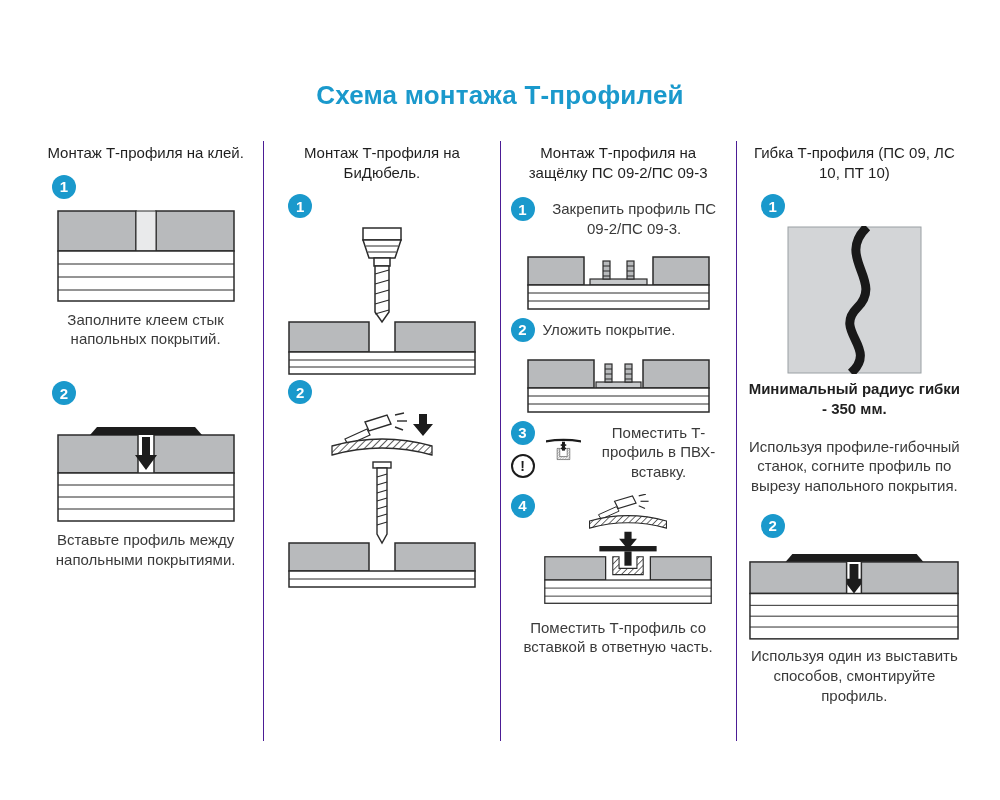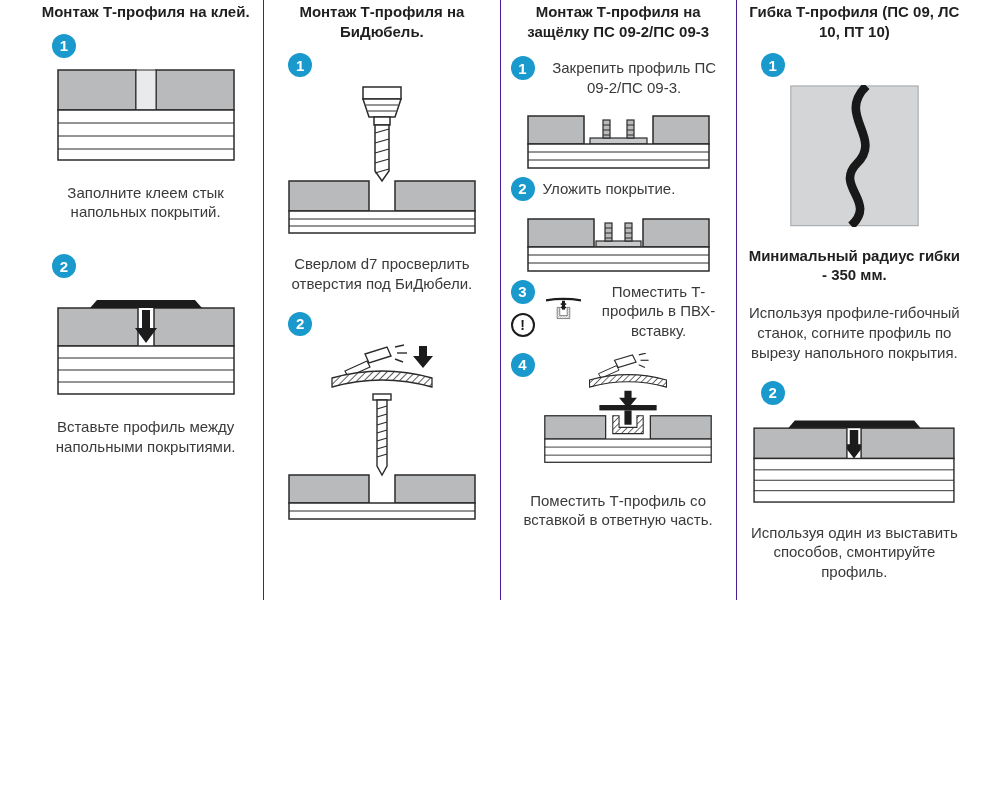--- a/index.html
+++ b/index.html
@@ -1,24 +1,24 @@
 <!DOCTYPE html>
 <html><head>
 <meta charset="utf-8">
 <style>
   html,body{margin:0;padding:0;background:#ffffff;}
   .page{width:1000px;height:800px;background:#fff;font-family:"Liberation Sans",sans-serif;color:#2e2e2e;overflow:hidden;}
   .title{color:#1a99cc;font-size:26px;font-weight:bold;text-align:center;margin:0;padding:80px 0 30px 0;letter-spacing:.2px;}
   .columns{display:flex;margin:0 28px;align-items:stretch;height:600px;}
   .col{flex:1;padding:0 10px;display:flex;flex-direction:column;align-items:center;}
   .col+.col{border-left:1px solid #4c1d95;}
-  .col-heading{font-weight:bold;font-size:15px;text-align:center;color:#1f1f1f;line-height:1.3;margin:2px 0 12px;}
+  .col-heading{font-weight:normal;font-size:15px;text-align:center;color:#1f1f1f;line-height:1.3;margin:2px 0 12px;}
   .badge{width:24px;height:24px;border-radius:50%;background:#1a99cc;color:#fff;font-weight:bold;font-size:15px;display:flex;align-items:center;justify-content:center;flex:0 0 auto;}
   .badge.self{align-self:flex-start;margin-left:14px;margin-bottom:4px;}
-  .caption{font-size:15px;line-height:1.32;text-align:center;color:#3a3a3a;margin:15px 0 18px;}
+  .caption{font-size:15px;line-height:1.32;text-align:center;color:#3a3a3a;margin:1px 0 18px;}
   .caption.bold{font-weight:bold;color:#1f1f1f;}
   .step-row{display:flex;gap:8px;align-self:stretch;align-items:flex-start;margin:3px 0 6px;}
   .step-row .caption{text-align:center;margin:2px 0 0;}
   .badge-col{display:flex;flex-direction:column;align-items:center;gap:9px;flex:0 0 auto;}
   .warning{width:20px;height:20px;border-radius:50%;border:2.5px solid #1c1c1c;color:#1c1c1c;font-weight:bold;font-size:14px;display:flex;align-items:center;justify-content:center;background:#fff;}
   svg{display:block;}
   .diagram{margin:4px 0;}
   .spacer{height:14px;}
 </style>
 </head>
@@ -27,20 +27,21 @@
 <svg width="0" height="0" style="position:absolute">
   <defs>
     <pattern id="hatch" width="5" height="5" patternUnits="userSpaceOnUse" patternTransform="rotate(45)">
       <rect width="5" height="5" fill="#ffffff"></rect>
       <line x1="0" y1="0" x2="0" y2="5" stroke="#4a4a4a" stroke-width="1.8"></line>
     </pattern>
   </defs>
 </svg>
 
 <div class="page">
+  <h1 class="title">Схема монтажа Т-профилей</h1>
 
   <div class="columns">
 
     <section class="col">
       <h2 class="col-heading">Монтаж Т-профиля на клей.</h2>
 
       <div class="badge self">1</div>
       <svg class="diagram" width="180" height="98" viewBox="0 0 180 98">
         <rect x="2" y="4" width="78" height="40" fill="#b8babc" stroke="#2b2b2b" stroke-width="1.5"></rect>
         <rect x="100" y="4" width="78" height="40" fill="#b8babc" stroke="#2b2b2b" stroke-width="1.5"></rect>
@@ -86,21 +87,20 @@
             <line x1="88" y1="78" x2="102" y2="74"></line>
             <line x1="88" y1="88" x2="102" y2="84"></line>
           </g>
         </g>
         <rect x="2" y="96" width="80" height="30" fill="#b8babc" stroke="#2b2b2b" stroke-width="1.5"></rect>
         <rect x="108" y="96" width="80" height="30" fill="#b8babc" stroke="#2b2b2b" stroke-width="1.5"></rect>
         <rect x="2" y="126" width="186" height="22" fill="#fff" stroke="#2b2b2b" stroke-width="1.5"></rect>
         <line x1="2" y1="134" x2="188" y2="134" stroke="#2b2b2b" stroke-width="1"></line>
         <line x1="2" y1="141" x2="188" y2="141" stroke="#2b2b2b" stroke-width="1"></line>
       </svg>
-      <p class="caption">Сверлом d7 просверлить отверстия под БиДюбели.</p>
 
       <div class="badge self">2</div>
       <svg class="diagram" width="190" height="178" viewBox="0 0 190 178">
         <g>
           <path d="M78 10 l22 -7 4 9 -22 7 z" fill="#fff" stroke="#2b2b2b" stroke-width="1.4"></path>
           <path d="M58 27 l22 -10 3 6 -22 10 z" fill="#fff" stroke="#2b2b2b" stroke-width="1.2"></path>
           <g stroke="#2b2b2b" stroke-width="1.4">
             <line x1="108" y1="3" x2="117" y2="1"></line>
             <line x1="110" y1="9" x2="120" y2="9"></line>
             <line x1="108" y1="15" x2="116" y2="18"></line>

